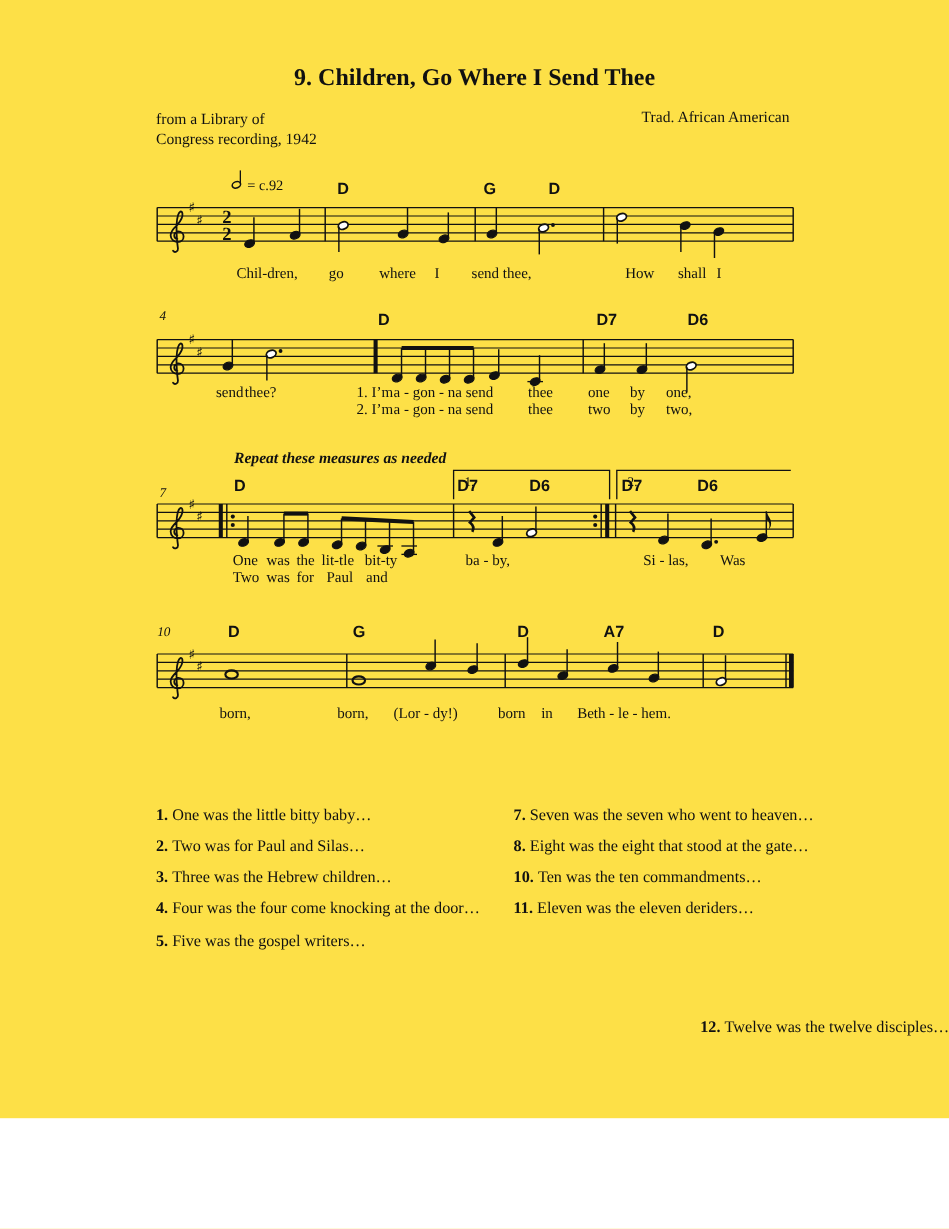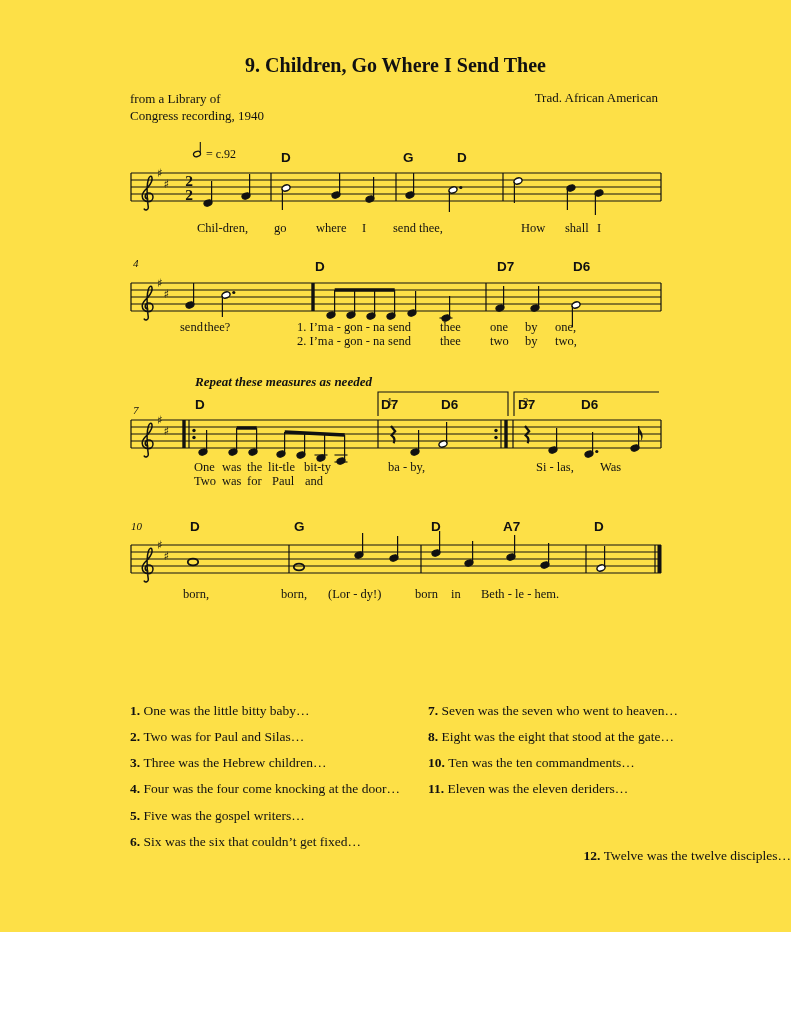--- a/index.html
+++ b/index.html
@@ -13,40 +13,40 @@
   svg.system{position:absolute;overflow:visible;}
   svg text{fill:#111;}
   .chord{font-family:"Liberation Sans",sans-serif;font-weight:bold;font-size:13.5px;}
   .lyric{font-size:12.5px;font-family:"Liberation Serif",serif;}
   .measnum{font-size:11px;font-style:italic;}
   .repeat{font-size:13px;font-style:italic;font-weight:bold;}
   .ts{font-size:15.5px;font-weight:bold;text-anchor:middle;font-family:"Liberation Serif",serif;}
   .sharp{font-size:11.5px;font-family:"DejaVu Sans",sans-serif;}
   .voltalabel{font-size:11px;}
   .tempotext{font-size:12px;}
-  .verses{top:670px;left:130px;width:564px;height:185px;margin-top:32px;}
+  .verses{top:670px;left:130px;width:564px;height:185px;}
   .col1{position:absolute;left:0;top:0;width:292px;}
   .col2{position:absolute;left:298px;top:0;width:266px;}
   .verse-item{padding-left:25px;text-indent:-25px;margin-bottom:9px;
               font-size:13.5px;line-height:1.27;}
   .vnum{font-weight:bold;}
   .verse12{top:848px;left:0;width:791px;text-align:right;font-size:13.5px;}
   .footer{top:931px;left:0;width:791px;text-align:center;font-size:13px;}
   .footer .it{font-style:italic;}
 </style>
 </head>
 <body>
 
 <div class="page">
 
   <div class="abs title">9. Children, Go Where I Send Thee</div>
 
   <div class="abs credit-left">
     <div>from a Library of</div>
-    <div>Congress recording, 1940</div>
+    <div>Congress recording, 1942</div>
   </div>
 
   <div class="abs credit-right">Trad. African American</div>
 
   <div>
       <svg class="system" width="545" height="105" style="left:131px;top:141px;">
         <line x1="0" y1="32" x2="530" y2="32" stroke="#111" stroke-width="1"></line>
         <line x1="0" y1="39" x2="530" y2="39" stroke="#111" stroke-width="1"></line>
         <line x1="0" y1="46" x2="530" y2="46" stroke="#111" stroke-width="1"></line>
         <line x1="0" y1="53" x2="530" y2="53" stroke="#111" stroke-width="1"></line>
@@ -280,21 +280,20 @@
       </svg>
     </div>
 
   <div class="abs verses">
     <div class="col1">
         <div class="verse-item"><span class="vnum">1. </span><span>One was the little bitty baby…</span></div>
         <div class="verse-item"><span class="vnum">2. </span><span>Two was for Paul and Silas…</span></div>
         <div class="verse-item"><span class="vnum">3. </span><span>Three was the Hebrew children…</span></div>
         <div class="verse-item"><span class="vnum">4. </span><span>Four was the four come knocking at the door…</span></div>
         <div class="verse-item"><span class="vnum">5. </span><span>Five was the gospel writers…</span></div>
-        <div class="verse-item"><span class="vnum">6. </span><span>Six was the six that couldn’t get fixed…</span></div>
       </div>
     <div class="col2">
         <div class="verse-item"><span class="vnum">7. </span><span>Seven was the seven who went to heaven…</span></div>
         <div class="verse-item"><span class="vnum">8. </span><span>Eight was the eight that stood at the gate…</span></div>
         <div class="verse-item"><span class="vnum">10. </span><span>Ten was the ten commandments…</span></div>
         <div class="verse-item"><span class="vnum">11. </span><span>Eleven was the eleven deriders…</span></div>
       </div>
   </div>
 
   <div class="abs verse12"><span class="vnum">12. </span><span>Twelve was the twelve disciples…</span></div>

